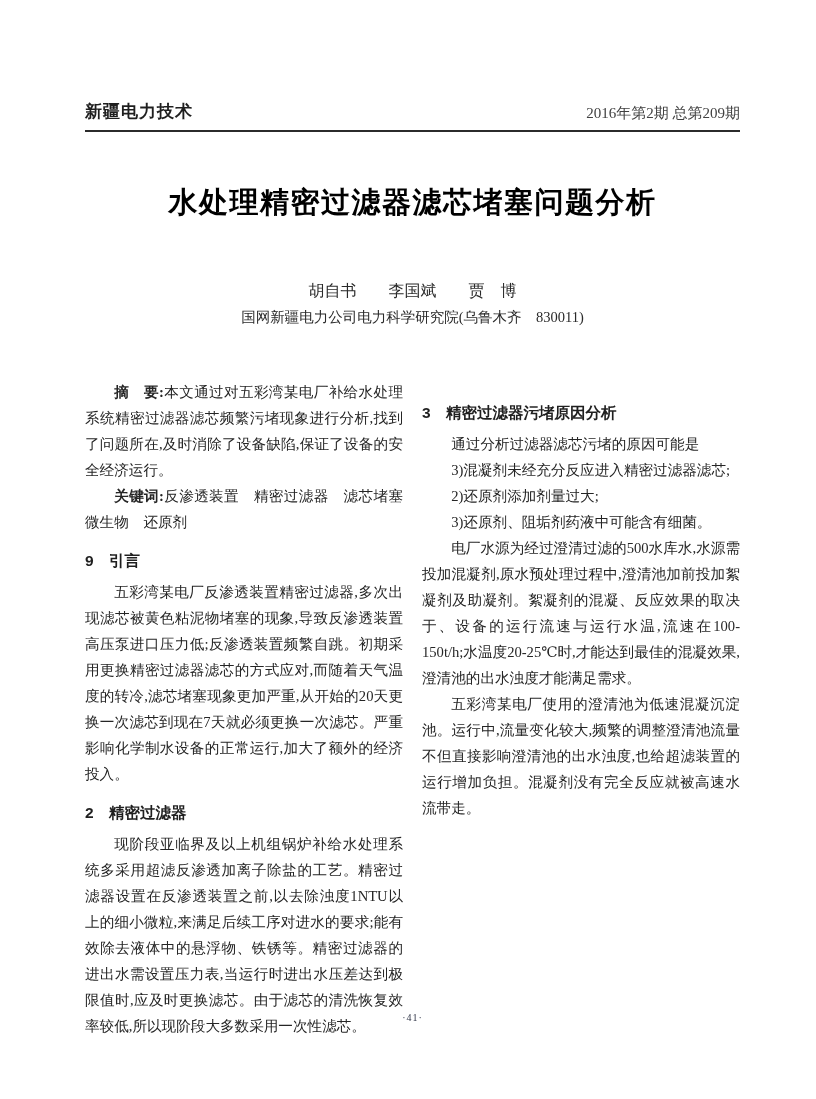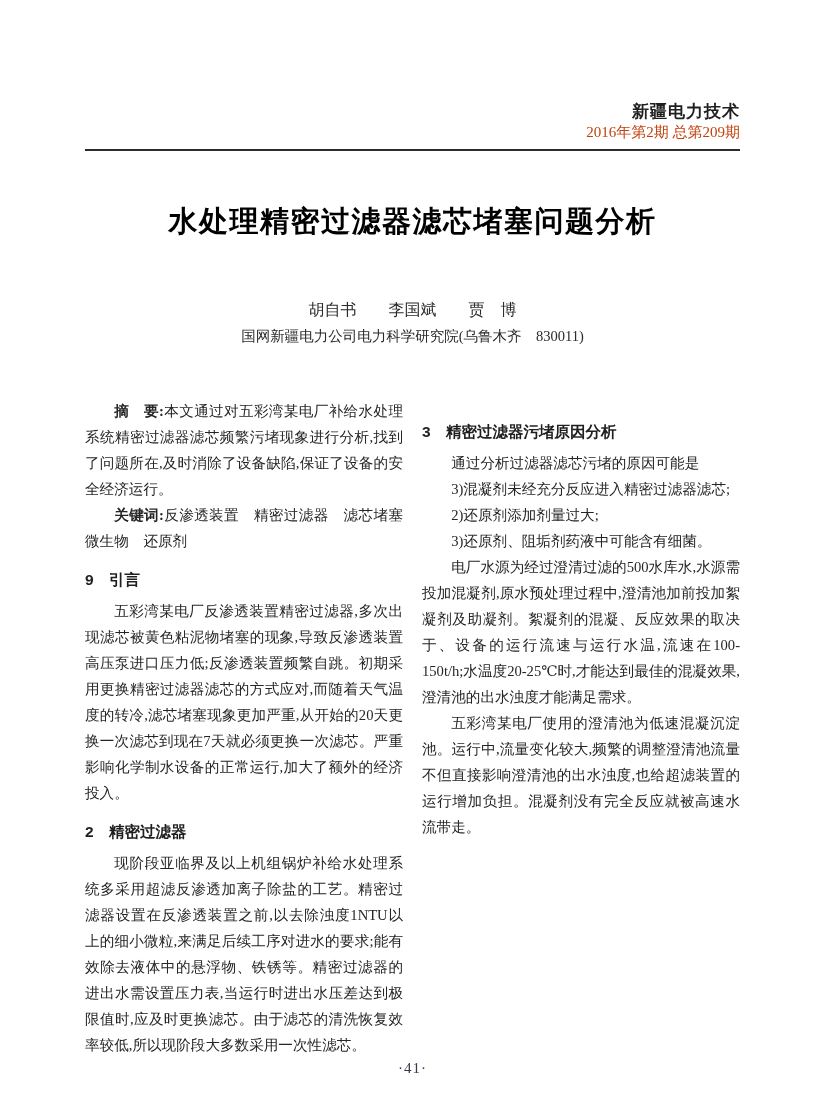--- a/index.html
+++ b/index.html
@@ -6,26 +6,26 @@
   html,body { background:#ffffff; }
   body {
     width:816px; height:1099px;
     font-family:"Liberation Serif","DejaVu Serif",serif;
     color:#252525;
     position:relative;
     overflow:hidden;
   }
   .page { width:816px; height:1099px; padding:100px 76px 0 85px; position:relative; }
 
-  .header { display:flex; justify-content:space-between; align-items:flex-end;flex-direction:column; }
+  .header { display:flex; justify-content:space-between; align-items:flex-end; }
   .journal {
     font-family:"Liberation Sans","DejaVu Sans",sans-serif;
     font-weight:bold; font-size:17px; letter-spacing:1px; color:#1f1f1f;
   }
-  .issue { font-size:15px; color:#c2410c; }
+  .issue { font-size:15px; color:#404040; }
   .rule { border-bottom:2px solid #2b2b2b; margin-top:7px; }
 
   .title {
     margin-top:52px; text-align:center;
     font-family:"Liberation Sans","DejaVu Sans",sans-serif;
     font-weight:bold; font-size:29px; letter-spacing:1.5px; color:#000000;
     line-height:36px;
   }
   .authors { margin-top:61px; text-align:center; font-size:16px; color:#2a2a2a; }
   .affiliation { margin-top:6px; text-align:center; font-size:14.5px; color:#2a2a2a; }
@@ -43,21 +43,21 @@
 
   .sec {
     font-family:"Liberation Sans","DejaVu Sans",sans-serif;
     font-weight:bold; font-size:15.5px; line-height:26px;
     color:#1f1f1f; margin:13px 0 5px 0;
   }
   .sec-first { margin-top:0; }
 
   .footer {
     position:absolute; top:1012px; left:85px; width:655px;
-    text-align:center; font-size:15px; color:#33384a; letter-spacing:1px;margin-top:48px;
+    text-align:center; font-size:10px; color:#33384a; letter-spacing:1px;
   }
 </style>
 </head>
 <body>
 
 <div class="page">
 
   <div class="header">
     <span class="journal">新疆电力技术</span>
     <span class="issue">2016年第2期 总第209期</span>

